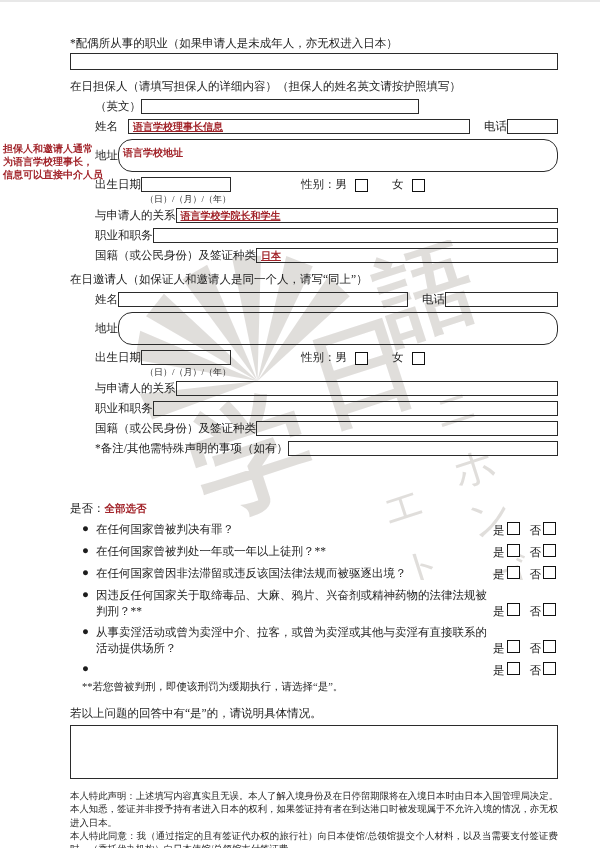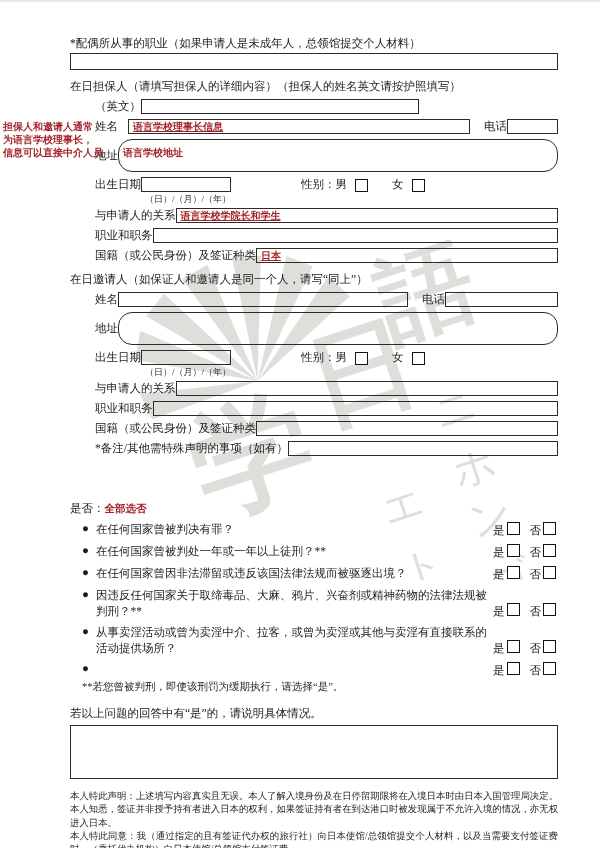--- a/index.html
+++ b/index.html
@@ -24,21 +24,21 @@
   .fmt{font-size:9px;color:#2a2a2a;margin-top:1px;}
   .section-title{margin-top:9px;margin-left:0;}
   .qhead{display:flex;align-items:flex-end;margin-top:8px;}
   .q{display:flex;margin-top:6px;}
   .q .bullet{width:14px;margin-left:12px;flex:none;}
   .q .qtext{width:392px;flex:none;line-height:1.35;}
   .q .ans{flex:1;text-align:right;white-space:nowrap;align-self:flex-end;}
   .note{margin-left:12px;margin-top:2px;font-size:10.5px;}
   .bigbox{border:1.5px solid #2b2b2b;height:52px;margin-top:4px;}
   .decl{margin-top:11px;font-size:9.4px;line-height:1.42;text-align:justify;}
-  .sidenote{position:absolute;left:3px;top:120px;z-index:3;color:#a2242a;font-weight:bold;
+  .sidenote{position:absolute;left:3px;top:142px;z-index:3;color:#a2242a;font-weight:bold;
             font-size:10px;line-height:1.3;white-space:nowrap;}
 </style>
 </head>
 <body>
 
 <div class="page">
   <div class="page-top-edge"></div>
 
   <svg class="watermark" viewBox="0 0 420 340">
     <g transform="rotate(-18 210 170)" fill="#9b938c">
@@ -60,21 +60,21 @@
   </svg>
 
   <div class="sidenote">
     <div>担保人和邀请人通常</div>
     <div>为语言学校理事长，</div>
     <div>信息可以直接中介人员</div>
   </div>
 
   <div class="content">
 
-    <div class="lbl">*配偶所从事的职业（如果申请人是未成年人，总领馆提交个人材料）</div>
+    <div class="lbl">*配偶所从事的职业（如果申请人是未成年人，亦无权进入日本）</div>
     <div class="box" style="margin-top:2px;height:17px;"></div>
 
     <div class="section-title lbl">在日担保人（请填写担保人的详细内容）（担保人的姓名英文请按护照填写）</div>
 
     <div class="row" style="margin-left:25px;">
       <span class="lbl">（英文）</span>
       <div class="box" style="width:278px;"></div>
     </div>
 
     <div class="row" style="margin-left:25px;">

